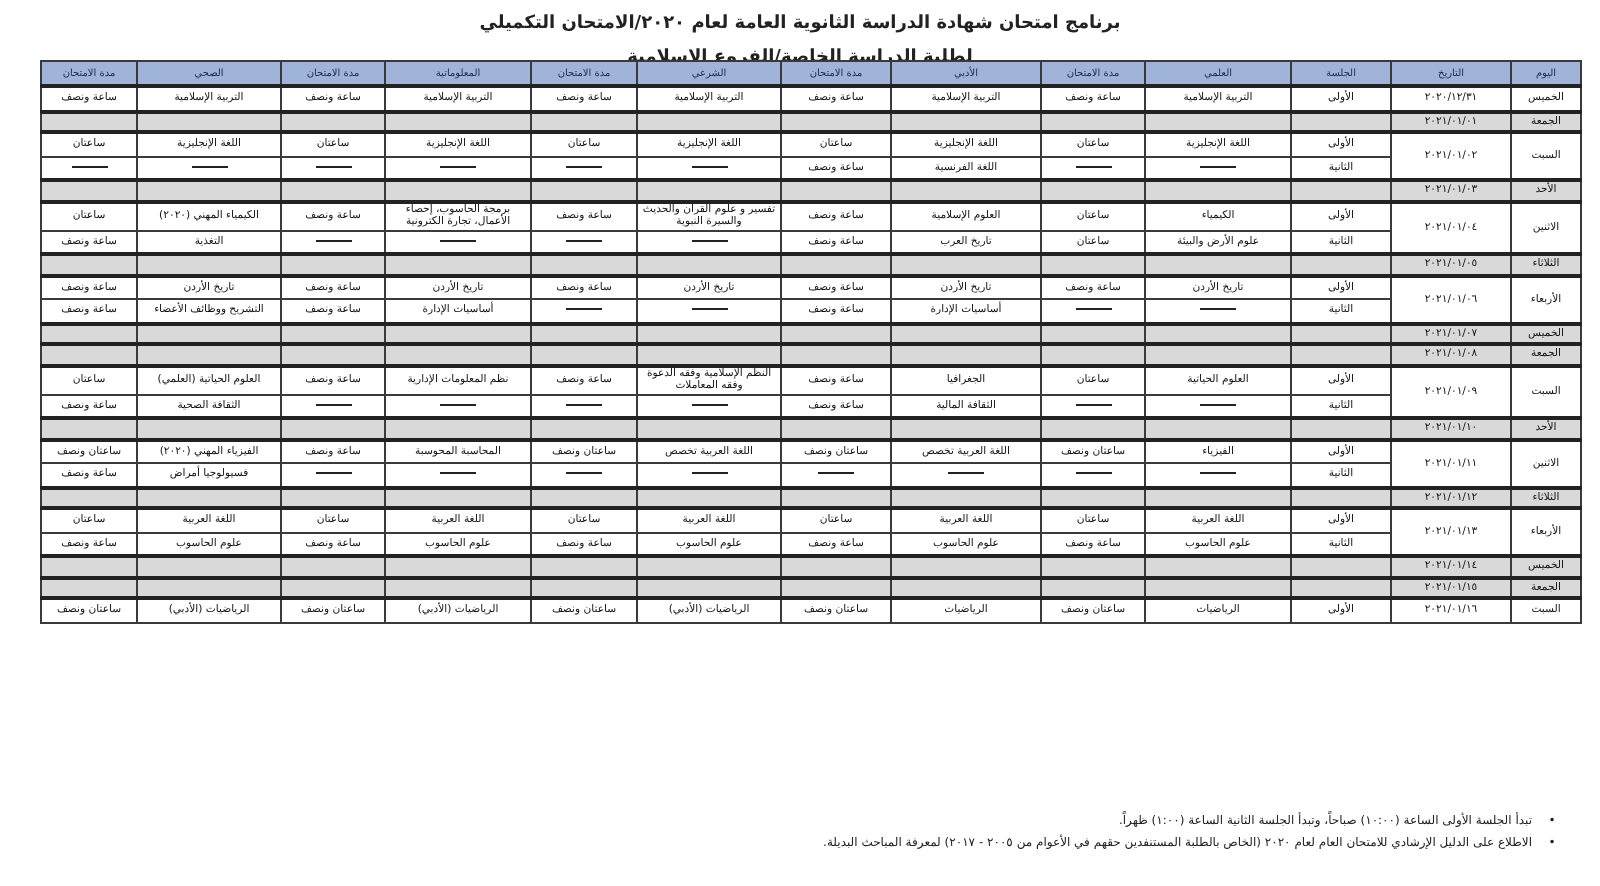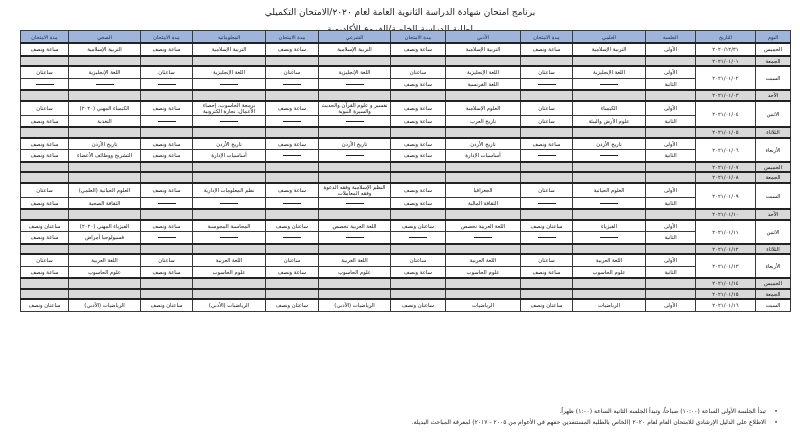--- a/index.html
+++ b/index.html
@@ -1,18 +1,18 @@
 <!DOCTYPE html>
 <html lang="ar" dir="rtl"><head>
 <meta charset="utf-8">
 <style>
   html, body { margin:0; padding:0; background:#ffffff; }
   body { width:800px; height:443px; overflow:hidden; font-family:"DejaVu Sans", sans-serif; color:#111; }
   .page { position:relative; width:800px; height:443px; }
-  .title { text-align:center; font-weight:normal; font-size:9px; line-height:14px; color:#222; }
+  .title { text-align:center; font-weight:bold; font-size:9px; line-height:14px; color:#222; }
   .title1 { padding-top:5px; }
   .title2 { margin-top:3px; }
   table.sched {
     position:absolute; left:20px; top:30px; width:770px;
     border-collapse:collapse; table-layout:fixed; direction:rtl;
     font-size:5.3px;
   }
   table.sched th, table.sched td {
     border:1px solid #3a3a3a; text-align:center; vertical-align:middle;
     padding:0 1px; overflow:hidden; white-space:nowrap;
@@ -27,21 +27,21 @@
   .dash { display:inline-block; width:18px; height:0; border-top:1px solid #222; vertical-align:middle; }
   .notes { position:absolute; right:20px; top:405px; width:760px; direction:rtl; font-size:6px; line-height:11px; color:#222; }
   .notes .note { display:flex; gap:6px; }
   .notes .bullet { width:8px; text-align:center; }
 </style>
 </head>
 <body>
 
 <div class="page">
   <div class="title title1">برنامج امتحان شهادة الدراسة الثانوية العامة لعام ٢٠٢٠/الامتحان التكميلي</div>
-  <div class="title title2">لطلبة الدراسة الخاصة/الفروع الأكاديمية</div>
+  <div class="title title2">لطلبة الدراسة الخاصة/الفروع الإسلامية</div>
 
   <table class="sched">
     <colgroup>
       <col style="width:35px">
         <col style="width:60px">
         <col style="width:50px">
       <col style="width:73px">
         <col style="width:52px">
       <col style="width:75px">
         <col style="width:55px">

